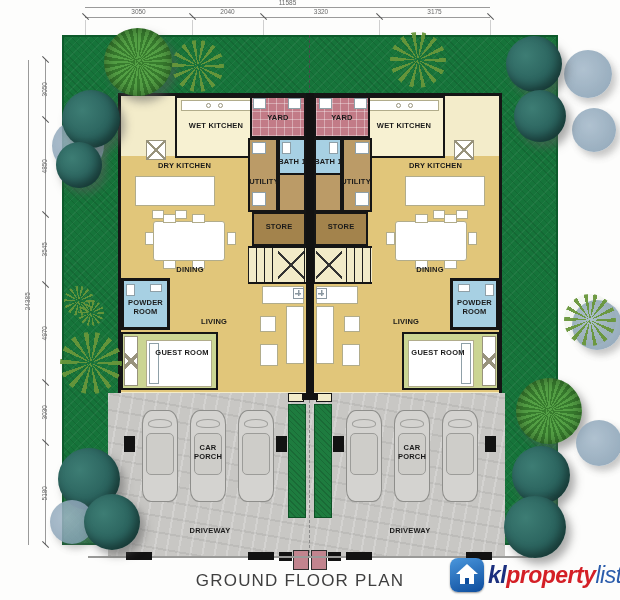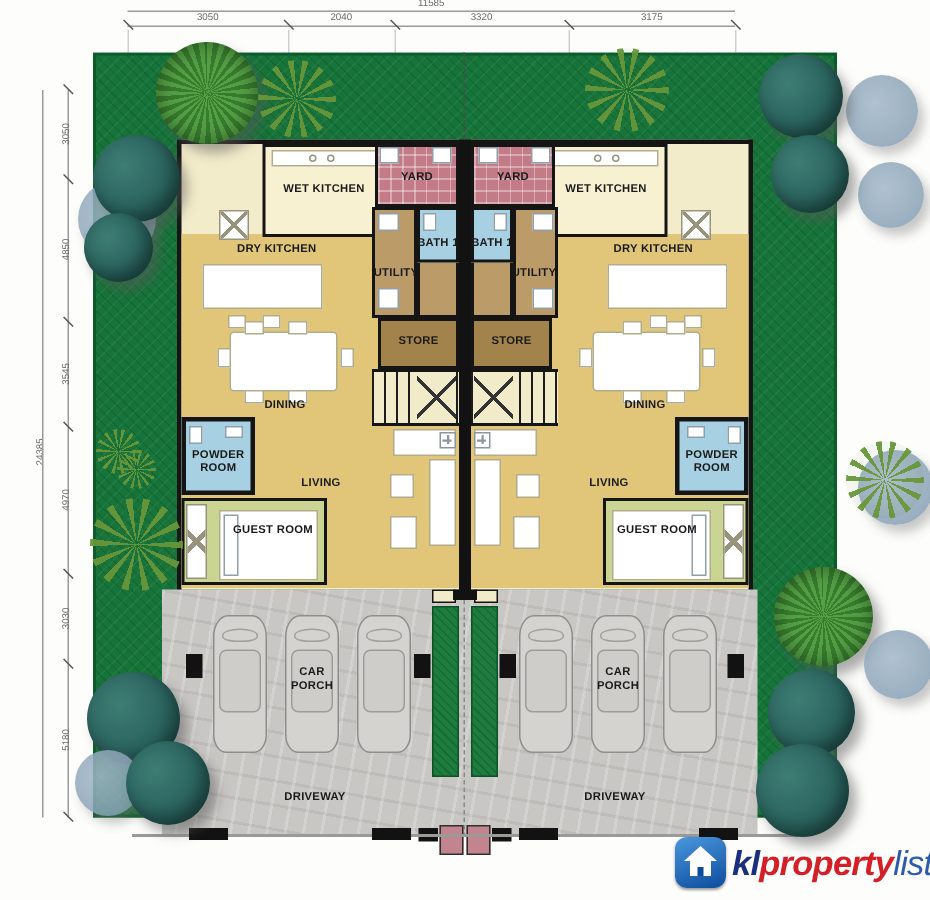--- a/index.html
+++ b/index.html
@@ -294,20 +294,21 @@
   <div class="abs bushT" style="left:58px;top:448px;width:62px;height:62px;"></div>
   <div class="abs canopy" style="left:50px;top:500px;width:44px;height:44px;"></div>
   <div class="abs bushT" style="left:84px;top:494px;width:56px;height:56px;"></div>
   <div class="abs canopy" style="left:572px;top:300px;width:50px;height:50px;"></div>
   <div class="abs palm" style="left:564px;top:294px;width:52px;height:52px;"></div>
   <div class="abs treeR" style="left:516px;top:378px;width:66px;height:66px;"></div>
   <div class="abs canopy" style="left:576px;top:420px;width:46px;height:46px;"></div>
   <div class="abs bushT" style="left:512px;top:446px;width:58px;height:58px;"></div>
   <div class="abs bushT" style="left:504px;top:496px;width:62px;height:62px;"></div>
 
+  <div class="abs title" style="left:140px;top:571px;width:320px;">GROUND FLOOR PLAN</div>
 
   <div class="abs wm" style="left:450px;top:558px;">
     <span class="wm-icon">
       <span class="wm-roof"></span>
       <span class="wm-body"></span>
       <span class="wm-door"></span>
     </span>
     <span style="margin-left:4px;"><span class="wm-kl">kl</span><span class="wm-prop">property</span><span class="wm-list">list</span></span>
   </div>
 

